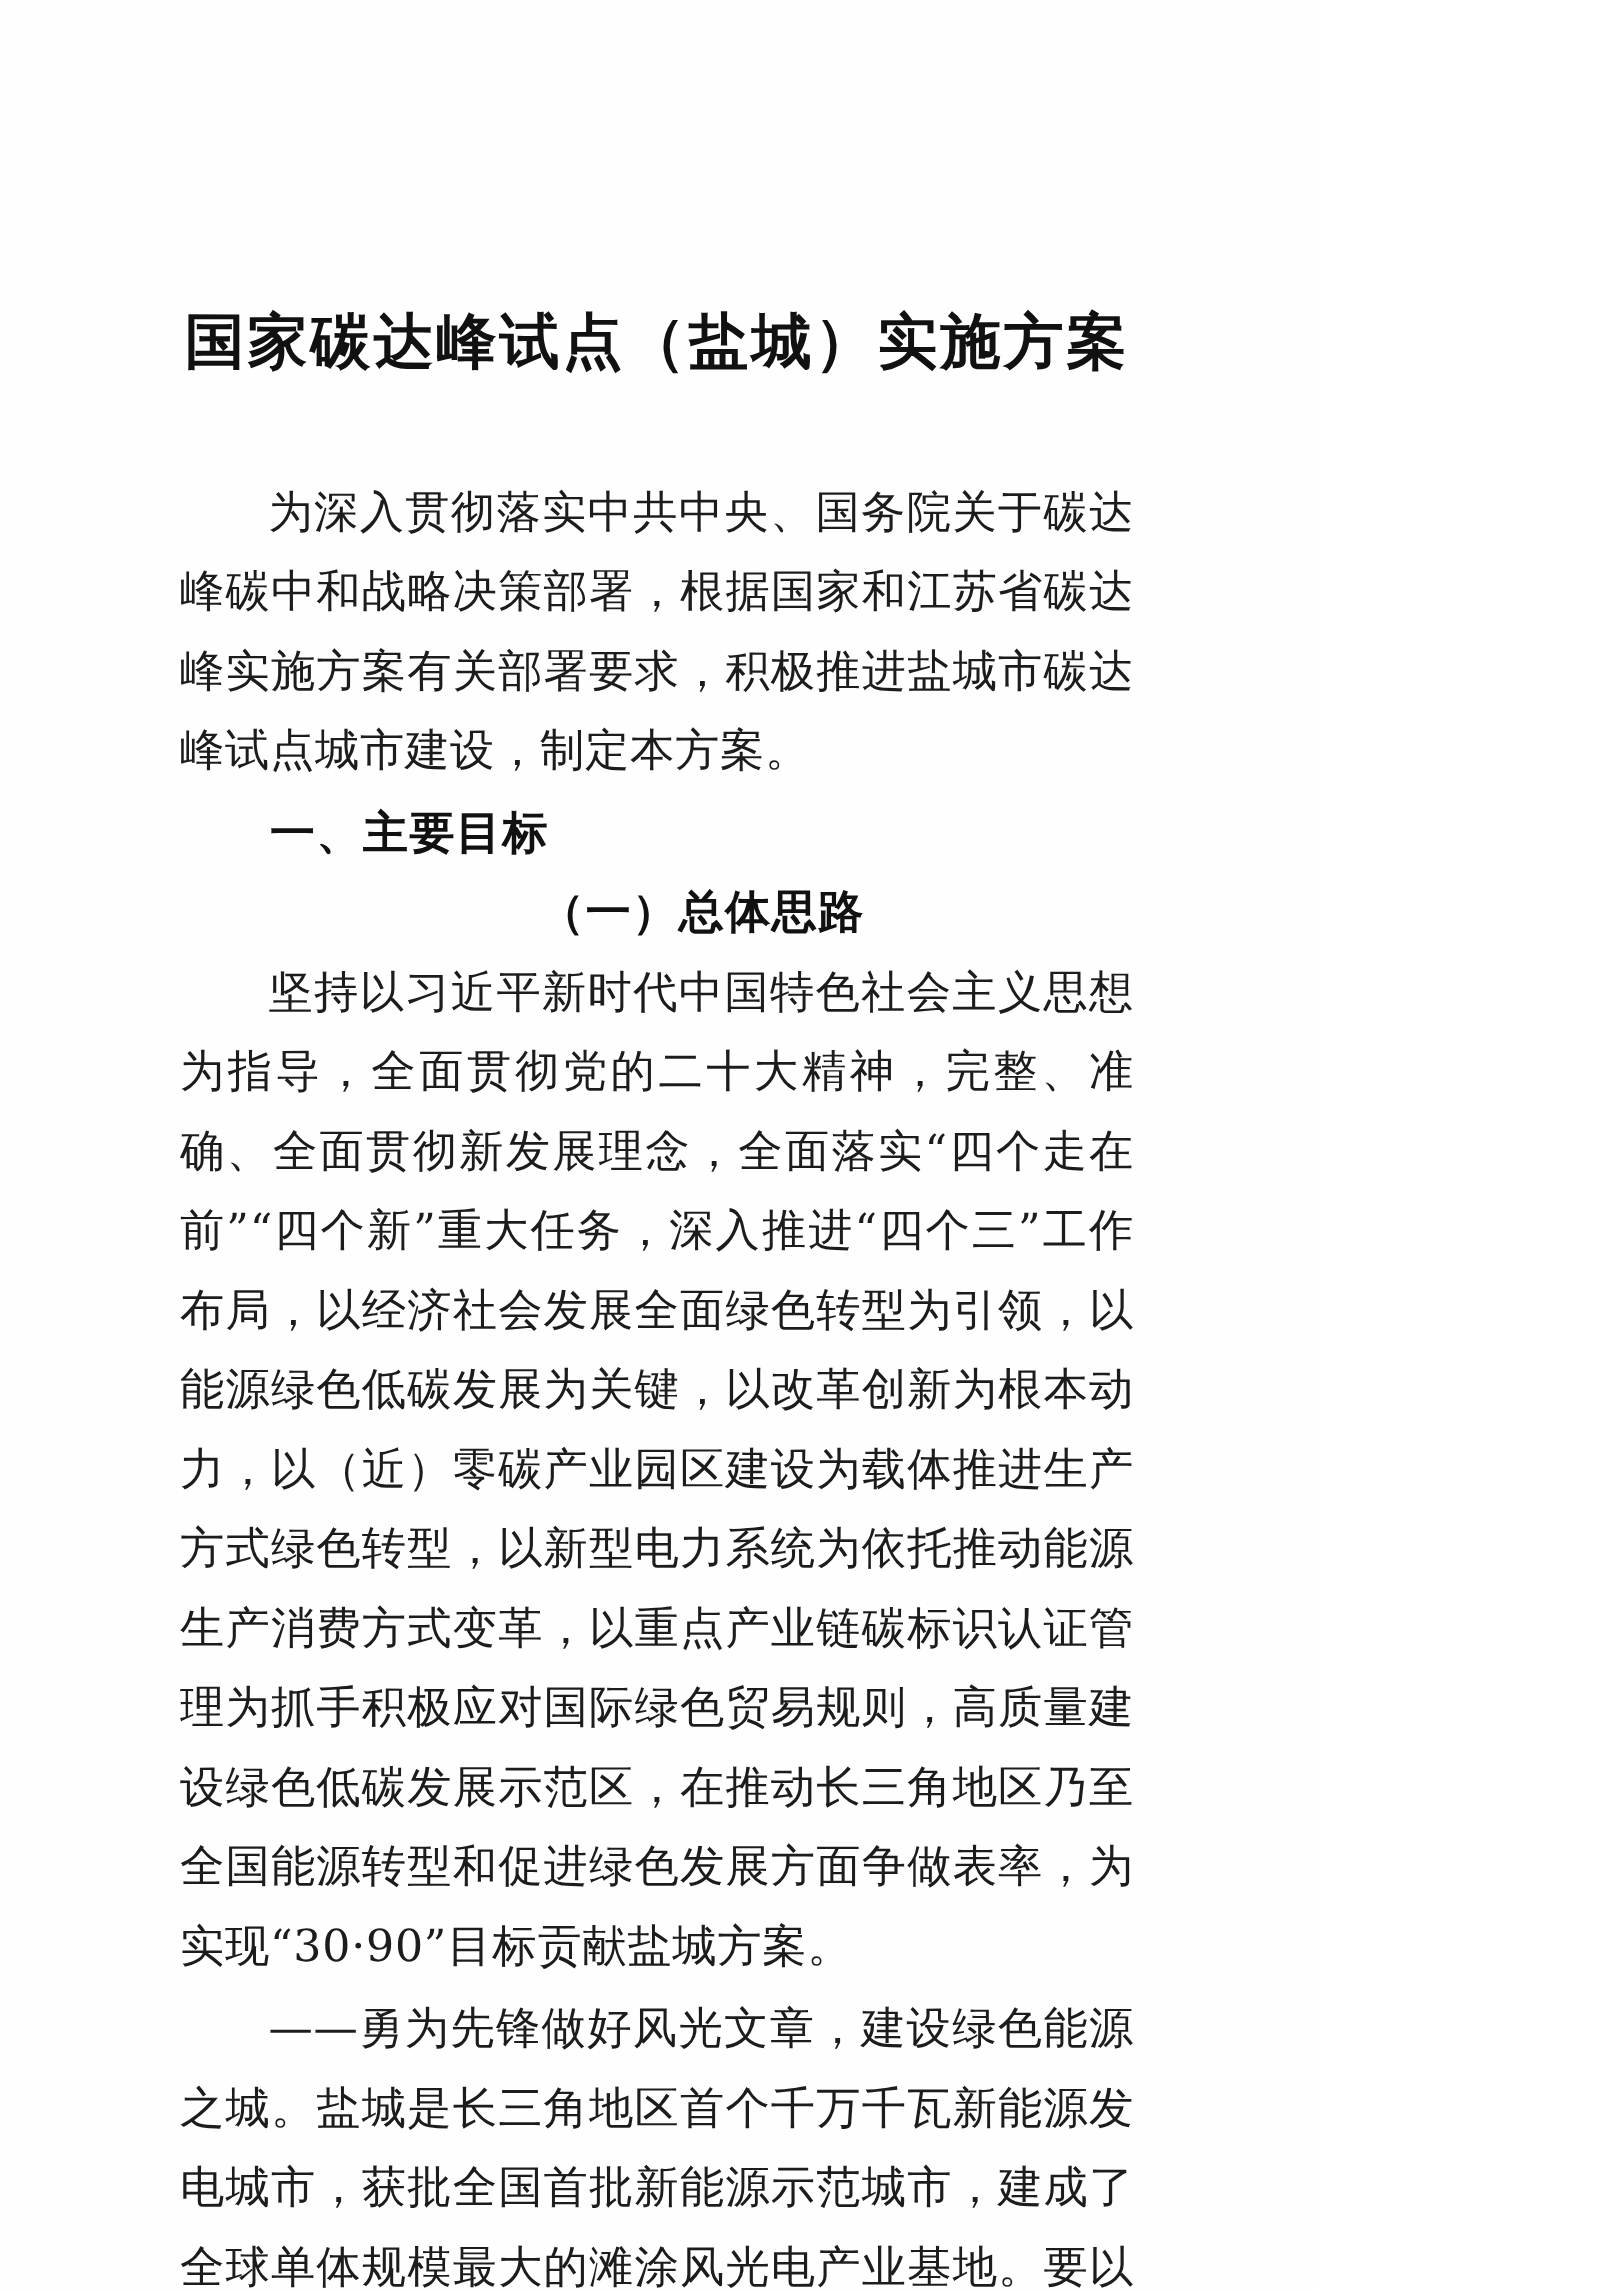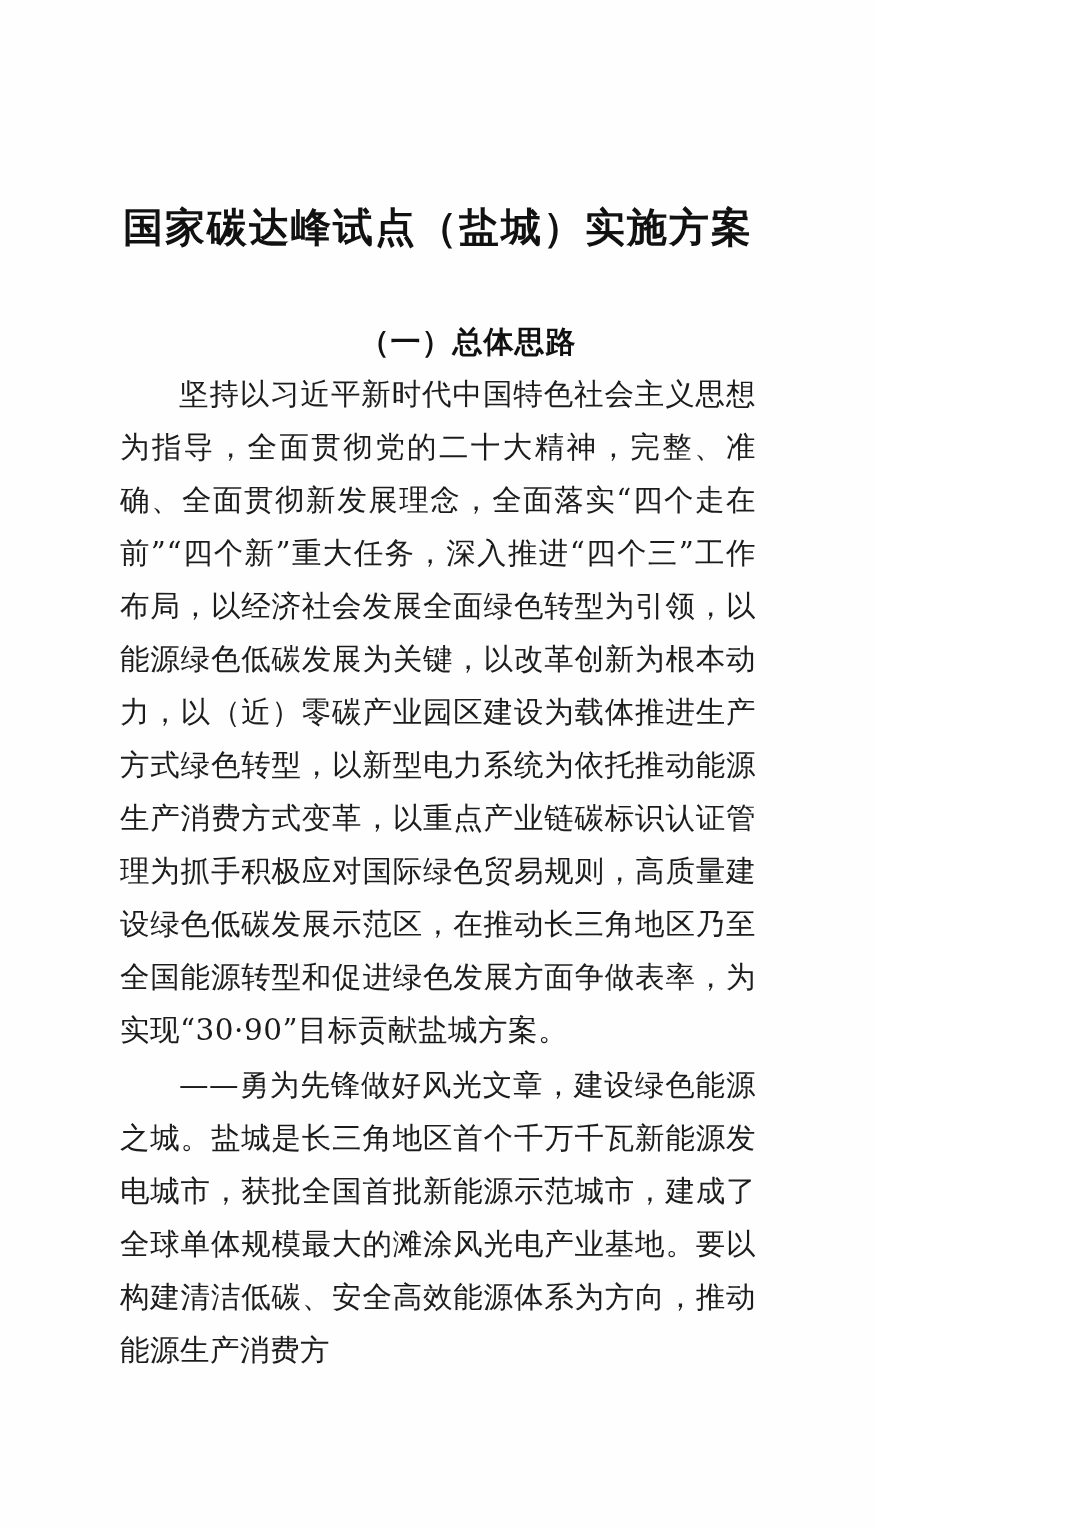--- a/index.html
+++ b/index.html
@@ -64,21 +64,23 @@
     text-indent: 2em;
   }
 </style>
 </head>
 <body>
 
 <div class="page">
 
   <h1 class="doc-title">国家碳达峰试点（盐城）实施方案</h1>
 
+  <p class="para">为深入贯彻落实中共中央、国务院关于碳达峰碳中和战略决策部署，根据国家和江苏省碳达峰实施方案有关部署要求，积极推进盐城市碳达峰试点城市建设，制定本方案。</p>
 
+  <p class="heading-1">一、主要目标</p>
 
   <p class="heading-2">（一）总体思路</p>
 
   <p class="para">坚持以习近平新时代中国特色社会主义思想为指导，全面贯彻党的二十大精神，完整、准确、全面贯彻新发展理念，全面落实“四个走在前”“四个新”重大任务，深入推进“四个三”工作布局，以经济社会发展全面绿色转型为引领，以能源绿色低碳发展为关键，以改革创新为根本动力，以（近）零碳产业园区建设为载体推进生产方式绿色转型，以新型电力系统为依托推动能源生产消费方式变革，以重点产业链碳标识认证管理为抓手积极应对国际绿色贸易规则，高质量建设绿色低碳发展示范区，在推动长三角地区乃至全国能源转型和促进绿色发展方面争做表率，为实现“30·90”目标贡献盐城方案。</p>
 
   <p class="para dash">——勇为先锋做好风光文章，建设绿色能源之城。盐城是长三角地区首个千万千瓦新能源发电城市，获批全国首批新能源示范城市，建成了全球单体规模最大的滩涂风光电产业基地。要以构建清洁低碳、安全高效能源体系为方向，推动能源生产消费方</p>
 
 </div>
 
 </body></html>

